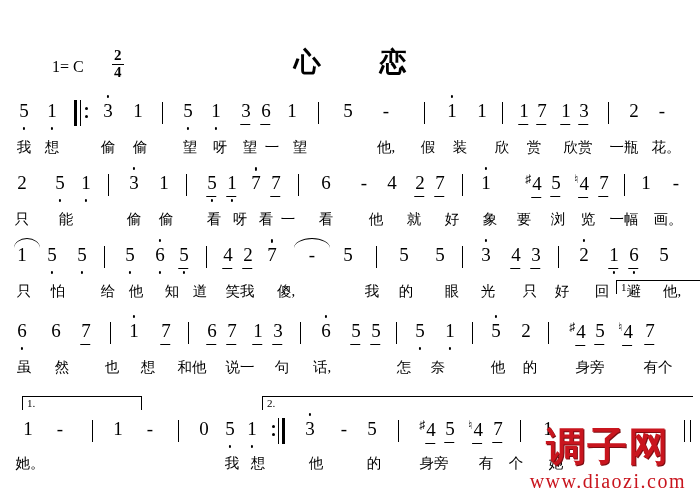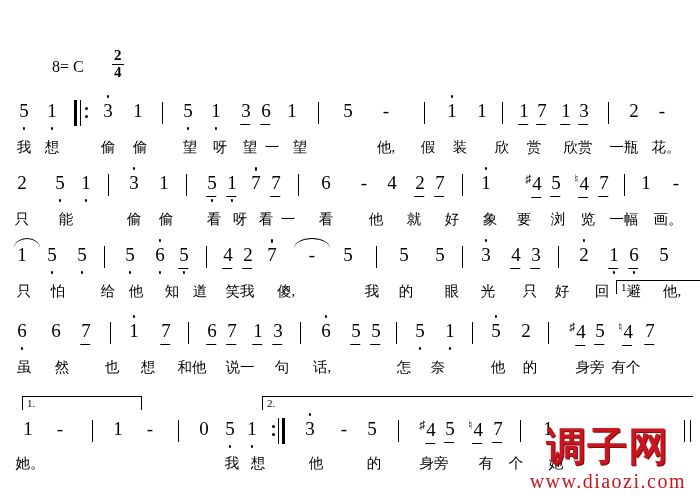--- a/index.html
+++ b/index.html
@@ -243,25 +243,26 @@
     line-height: 1.1;
     margin-top: 2px;
   }
 </style>
 </head>
 <body>
 
 <div class="sheet">
 
   <div class="header">
-    <div class="key-sig">8= C</div>
+    <div class="key-sig">1= C</div>
     <div class="meter">
       <span class="num">2</span>
       <span class="den">4</span>
     </div>
+    <div class="title">心 恋</div>
   </div>
 
   <div class="system" style="top:100px;height:62px;">
     <div class="notes-row">
       <span class="tok" style="left:24px;"><span class="note dotlow">5</span></span>
       <span class="tok" style="left:52px;"><span class="note dotlow">1</span></span>
 
       <span class="repeat-start" style="left:74px;">
         <span class="thick" style="left:0;"></span>
         <span class="thin" style="left:6px;"></span>
@@ -476,21 +477,21 @@
       <span class="lyr" style="left:148px;">想</span>
       <span class="lyr" style="left:192px;">和他</span>
       <span class="lyr" style="left:240px;">说一</span>
       <span class="lyr" style="left:282px;">句</span>
       <span class="lyr" style="left:322px;">话,</span>
       <span class="lyr" style="left:404px;">怎</span>
       <span class="lyr" style="left:438px;">奈</span>
       <span class="lyr" style="left:498px;">他</span>
       <span class="lyr" style="left:530px;">的</span>
       <span class="lyr" style="left:590px;">身旁</span>
-      <span class="lyr" style="left:626px;">有个</span>
+      <span class="lyr" style="left:658px;">有个</span>
     </div>
   </div>
 
   <div class="system" style="top:396px;height:70px;">
     <span class="volta closed" style="left:22px;top:0px;width:118px;">
       <span>1.</span>
     </span>
     <span class="volta" style="left:262px;top:0px;width:430px;">
       <span>2.</span>
     </span>

